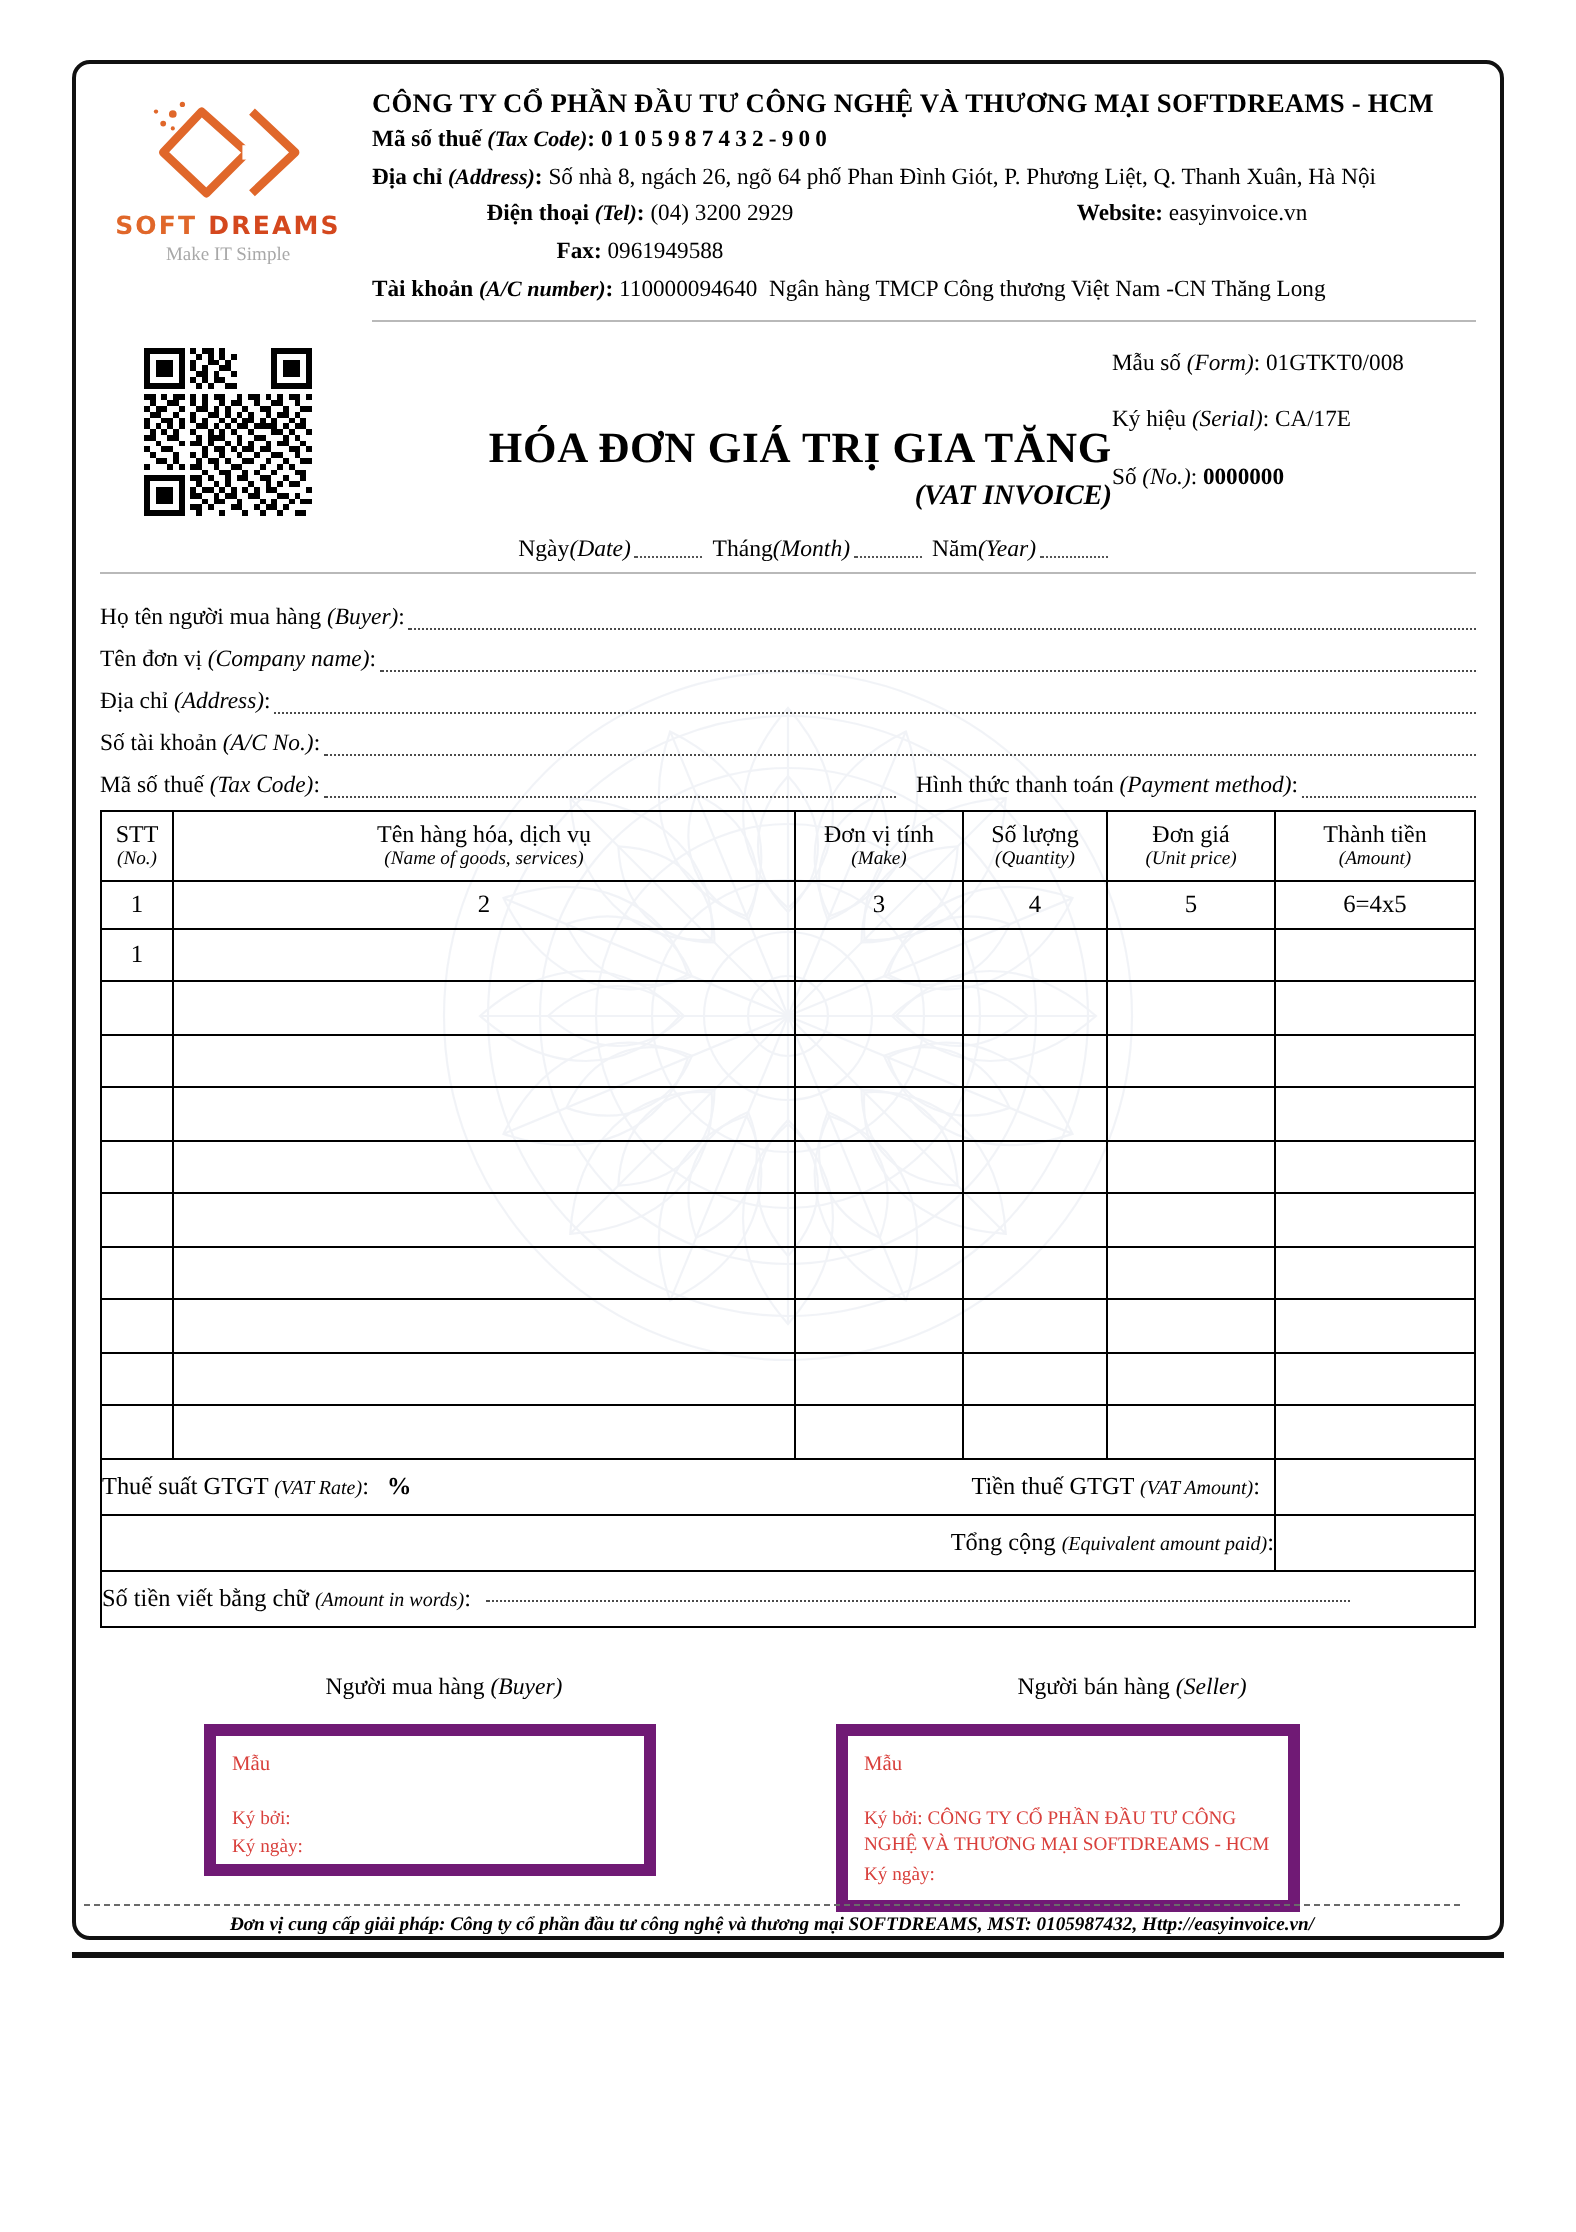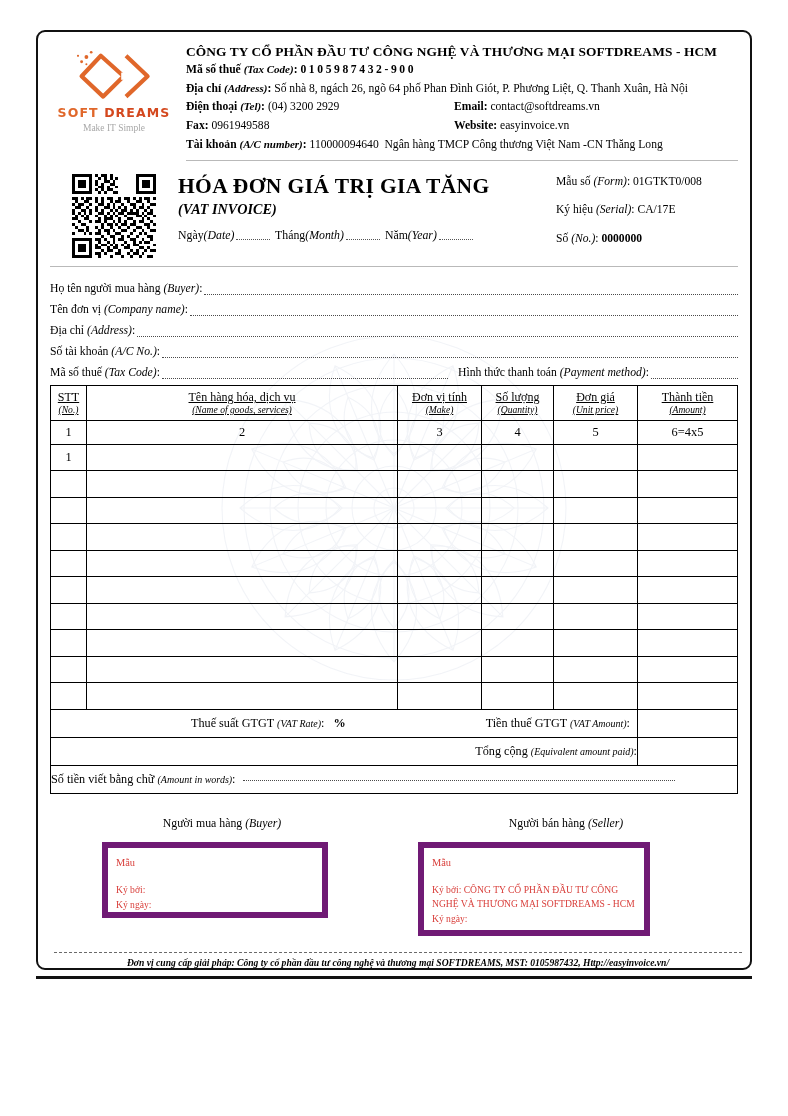--- a/index.html
+++ b/index.html
@@ -27,31 +27,31 @@
   .logo-word .d{color:#d4481e;}
   .logo-tag{font-family:"Liberation Serif",serif;font-size:9.5px;
             color:#a8a8a8;margin-top:3px;}
 
   .co{flex:1;padding-left:8px;padding-top:2px;}
   .co-name{font-size:13.4px;font-weight:700;letter-spacing:.1px;line-height:1.25;}
   .co-line{font-size:11.6px;line-height:1.62;white-space:nowrap;}
   .co-line b{font-weight:700;}
   .co-line i{font-style:italic;font-weight:700;font-size:11px;}
   .taxcode-digits{font-weight:700;letter-spacing:2.6px;}
-  .two-col{display:flex;}
+  .two-col{display:flex;text-align:center;}
   .two-col .c1{width:268px;flex:0 0 268px;}
   .two-col .c2{flex:1;}
 
   .hr-soft{border:0;border-top:1px solid #b9b9b9;margin:5px 0 0 0;}
 
   
   .titleblock{display:flex;margin-top:9px;min-height:92px;}
   .qr-cell{width:128px;flex:0 0 128px;padding-top:4px;text-align:center;}
   .qr{width:84px;height:84px;display:block;margin:0 auto;}
-  .title-mid{flex:1;text-align:left;padding-top:4px;}
+  .title-mid{flex:1;text-align:right;padding-top:4px;margin-top:38px;}
   .t-main{font-size:21.5px;font-weight:700;letter-spacing:.4px;line-height:1.15;}
   .t-sub{font-size:14.2px;font-weight:700;font-style:italic;margin-top:3px;}
   .t-date{font-size:11.8px;margin-top:10px;}
   .t-date i{font-style:italic;}
   .dotfill{display:inline-block;border-bottom:1px dotted #555;width:34px;
            vertical-align:-1px;margin:0 2px;}
   .title-right{width:182px;flex:0 0 182px;font-size:11.6px;padding-top:6px;line-height:1;}
   .title-right div{margin-bottom:17px;white-space:nowrap;}
   .title-right i{font-style:italic;}
   .title-right b{font-weight:700;}
@@ -67,52 +67,52 @@
   .fshort{width:286px;flex:0 0 286px;border-bottom:1px dotted #4a4a4a;height:13px;margin-left:2px;}
 
   
   table.inv{border-collapse:collapse;width:100%;margin-top:6px;table-layout:fixed;}
   table.inv td,table.inv th{border:1px solid #000;padding:0;}
   .c-no{width:36px;}
   .c-unit{width:84px;}
   .c-qty{width:72px;}
   .c-price{width:84px;}
   .c-amt{width:100px;}
-  th.hd{height:34px;text-align:center;font-weight:400;line-height:1.18;vertical-align:middle;text-decoration:underline;}
+  th.hd{height:34px;text-align:center;font-weight:400;line-height:1.18;vertical-align:middle;}
   th.hd .vn{font-size:12px;}
   th.hd .en{font-size:9.6px;font-style:italic;}
   td.numrow{height:23px;text-align:center;font-size:12.4px;vertical-align:middle;}
   td.blank{height:25.5px;}
   td.blank-first{height:25.5px;text-align:center;font-size:12.4px;vertical-align:middle;}
 
   td.tot-label{height:27px;text-align:right;padding-right:7px;font-size:12.2px;vertical-align:middle;}
   td.tot-label i{font-style:italic;font-size:10px;}
   td.tot-val{height:27px;}
-  td.vat-left{height:27px;text-align:center;padding-left:9px;font-size:12.2px;vertical-align:middle;}
+  td.vat-left{height:27px;text-align:left;padding-left:9px;font-size:12.2px;vertical-align:middle;}
   td.vat-left i{font-style:italic;font-size:10px;}
   td.vat-left b{font-weight:700;margin-left:6px;}
   td.words{height:27px;padding-left:9px;font-size:12.2px;vertical-align:middle;}
   td.words i{font-size:10px;}
   .wline{display:inline-block;border-bottom:1px dotted #4a4a4a;width:432px;
          vertical-align:2px;margin-left:4px;}
 
   
   .sigs{display:flex;margin-top:22px;}
   .sig-col{width:50%;text-align:center;position:relative;}
   .sig-title{font-size:11.8px;}
   .sig-title i{font-style:italic;}
   .sig-box{border:6px solid #701a75;color:#d9403c;text-align:left;
            font-size:9.6px;line-height:1.45;padding:7px 8px 8px 8px;box-sizing:border-box;}
   .sig-box .mau{font-size:10.4px;margin-bottom:13px;}
   .sig-box .ln{margin-top:1px;}
   .sig-left{width:226px;height:76px;margin:11px 0 0 52px;}
   .sig-right{width:232px;height:94px;margin:11px 0 0 24px;}
 
   
-  .foot{position:absolute;left:54px;top:952px;width:688px;}
+  .foot{position:absolute;left:42px;top:952px;width:688px;}
   .foot-rule{border-top:1px dashed #6a6a6a;height:0;}
   .foot-txt{text-align:center;font-size:9.6px;font-style:italic;font-weight:700;margin-top:4px;}
   .bottom-bar{position:absolute;left:36px;top:976px;width:716px;height:3px;background:#111;}
 </style>
 </head>
 <body>
 
 <div class="page">
 
   <div class="frame"></div>
@@ -225,24 +225,20 @@
               <b>Điện thoại</b>
               <i>(Tel)</i><b>:</b>
               <span>(04) 3200 2929</span>
             </div>
             <div class="co-line">
               <b>Fax:</b>
               <span>0961949588</span>
             </div>
           </div>
           <div class="c2">
-            <div class="co-line">
-              <b>Email:</b>
-              <span>contact@softdreams.vn</span>
-            </div>
             <div class="co-line">
               <b>Website:</b>
               <span>easyinvoice.vn</span>
             </div>
           </div>
         </div>
 
         <div class="co-line">
           <b>Tài khoản</b>
           <i>(A/C number)</i><b>:</b>

